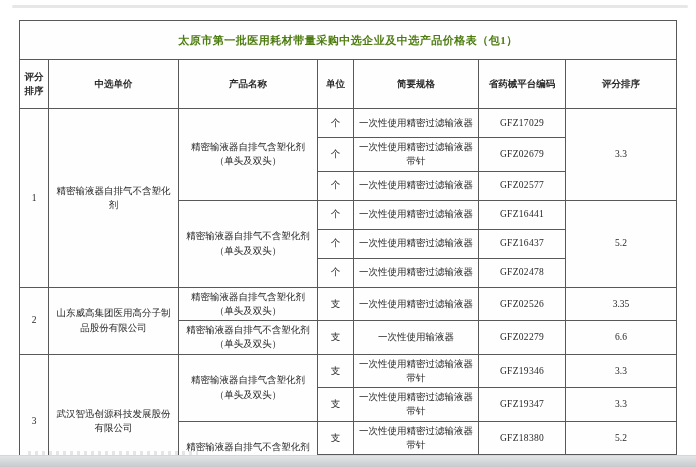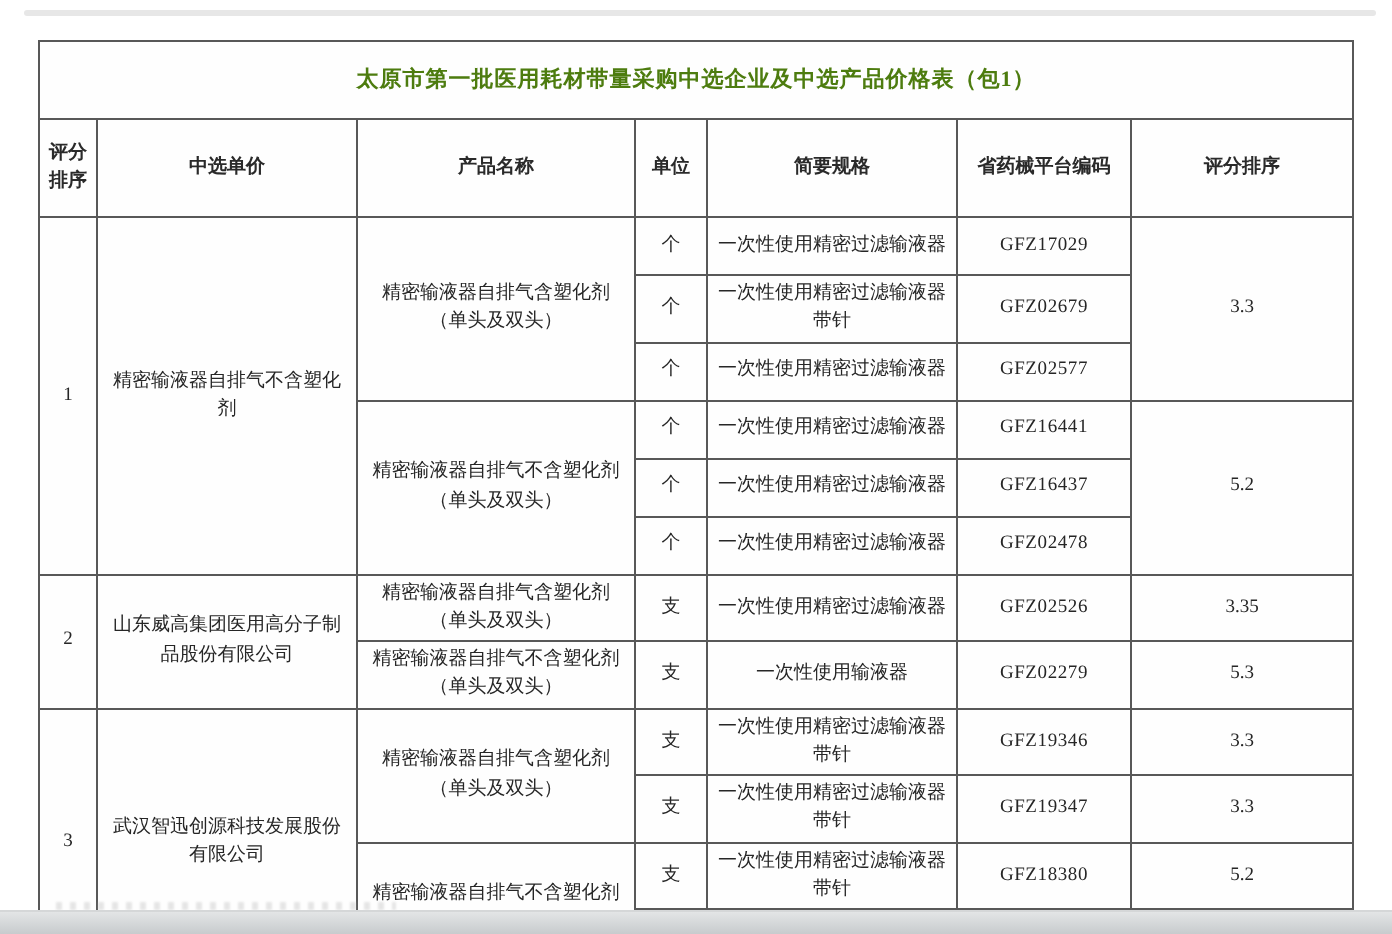--- a/index.html
+++ b/index.html
@@ -172,21 +172,21 @@
         <td class="price-cell">3.35</td>
       </tr>
       <tr>
         <td class="spec-cell">
           <div>精密输液器自排气不含塑化剂</div>
           <div>（单头及双头）</div>
         </td>
         <td class="unit-cell">支</td>
         <td class="product-cell">一次性使用输液器</td>
         <td class="code-cell">GFZ02279</td>
-        <td class="price-cell">5.3</td>
+        <td class="price-cell">6.6</td>
       </tr>
       <tr>
         <td rowspan="4" class="rank-cell">3</td>
         <td rowspan="4" class="supplier-cell">武汉智迅创源科技发展股份有限公司</td>
         <td rowspan="2" class="spec-cell">
           <div>精密输液器自排气含塑化剂</div>
           <div>（单头及双头）</div>
         </td>
         <td class="unit-cell">支</td>
         <td class="product-cell">一次性使用精密过滤输液器带针</td>

